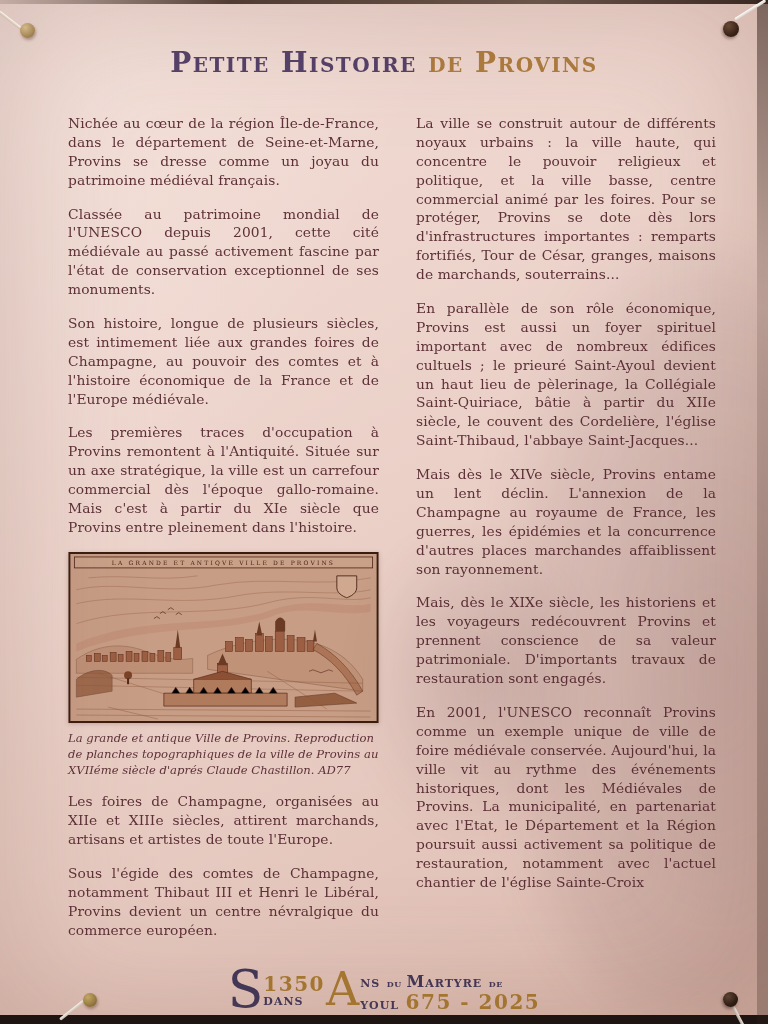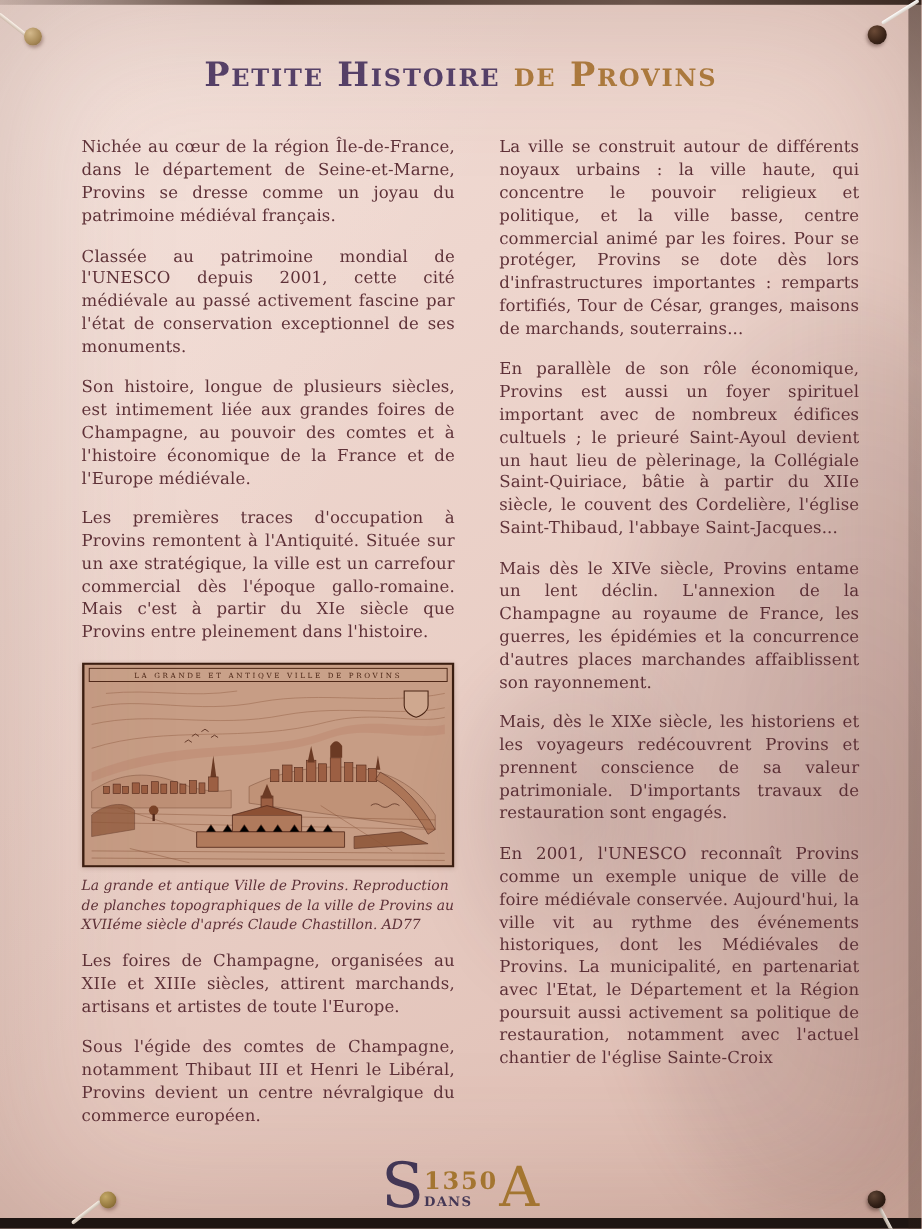--- a/index.html
+++ b/index.html
@@ -219,20 +219,24 @@
 </div>
 
 <div class="logo">
   <div class="logo-inner">
     <span class="logo-s">S</span>
     <span class="logo-col">
       <span class="logo-row lg-gold">1350</span>
       <span class="logo-row lg-purple">dans</span>
     </span>
     <span class="logo-a">A</span>
+    <span class="logo-col">
+      <span class="logo-row"><span class="lg-purple">ns </span><span class="lg-small">du </span><span class="lg-purple">Martyre </span><span class="lg-small">de</span></span>
+      <span class="logo-row"><span class="lg-purple">youl </span><span class="lg-gold">675 - 2025</span></span>
+    </span>
   </div>
 </div>
 
 <div class="shadow-mass"></div>
 <div class="shadow-head"></div>
 <div class="vignette"></div>
 
 <div class="edge-top"></div>
 <div class="edge-bottom"></div>
 <div class="edge-right"></div>

